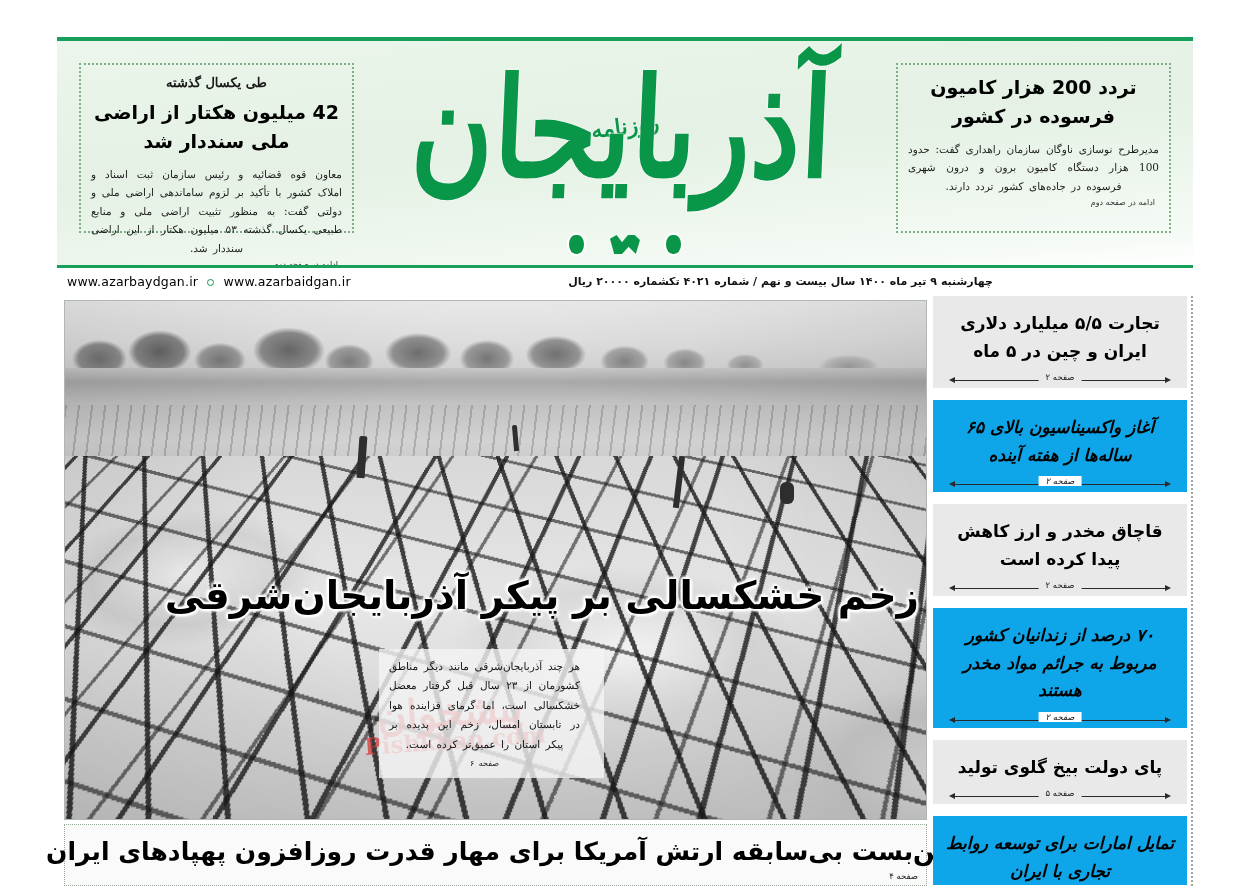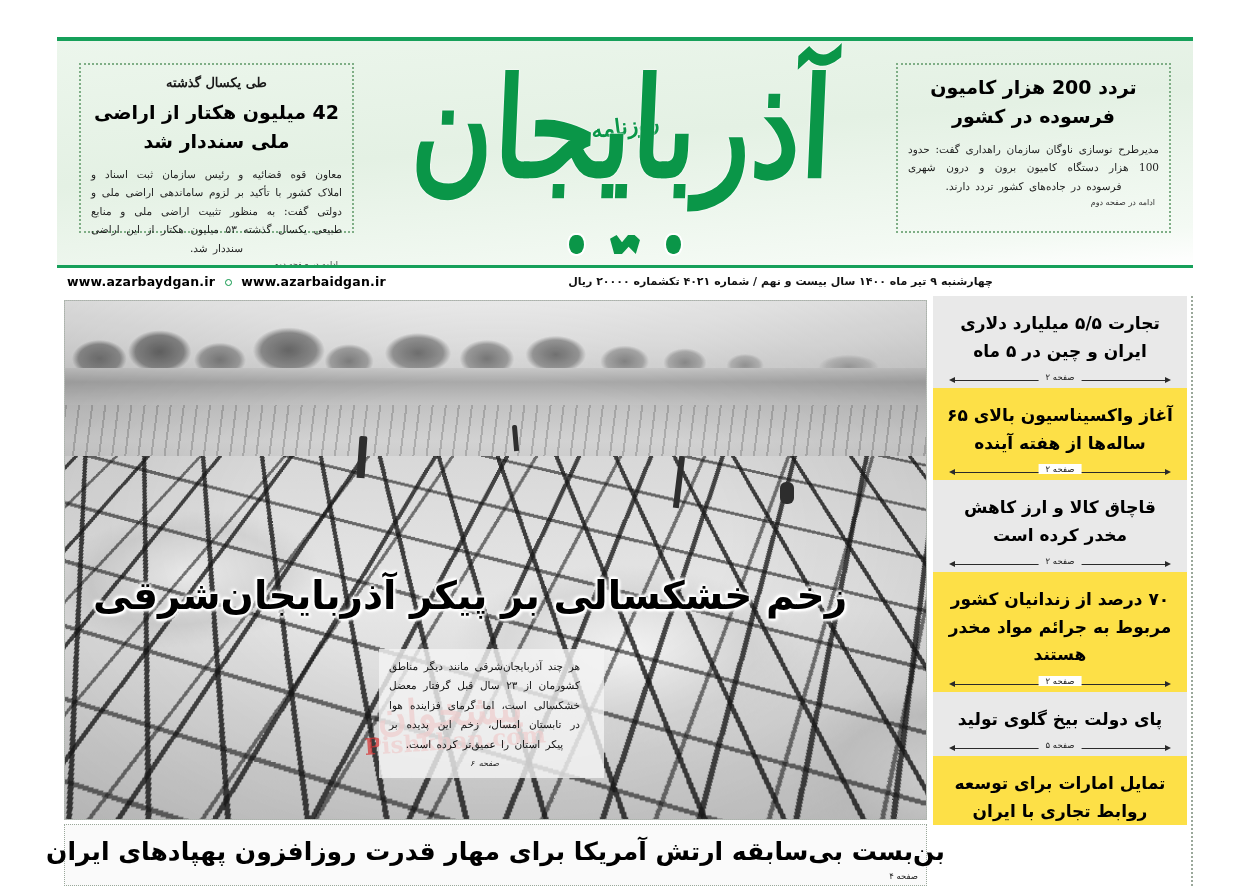--- a/index.html
+++ b/index.html
@@ -135,21 +135,21 @@
   .date-text {
     font-family: "DejaVu Sans", "Liberation Sans", sans-serif;
     font-size: 11px;
     font-weight: 600;
     color: #111;
     padding-right: 190px;
   }
   .site-text {
     font-family: "DejaVu Sans", "Liberation Sans", sans-serif;
     font-size: 12.5px;
-    font-weight: 700;
+    font-weight: 400;
     color: #000;
     direction: ltr;
     letter-spacing: 0.2px;
   }
   .site-dot {
     display: inline-block;
     width: 7px; height: 7px;
     border: 1.5px solid #0a9648;
     border-radius: 50%;
     margin: 0 5px;
@@ -244,52 +244,51 @@
     font-family: "DejaVu Serif", "Liberation Serif", serif;
     font-size: 23px; font-weight: 700;
     color: #d63434;
     direction: ltr;
     margin-top: -4px;
   }
   .main-headline {
     position: absolute;
     left: 0; right: 0;
     top: 272px;
-    text-align: left;
+    text-align: right;
     font-family: "DejaVu Sans", "Liberation Sans", sans-serif;
     font-size: 39px;
     font-weight: 700;
     color: #000000;
     text-shadow:
       2px 0 2px #ffffff, -2px 0 2px #ffffff,
       0 2px 2px #ffffff, 0 -2px 2px #ffffff,
       2px 2px 3px #ffffff, -2px -2px 3px #ffffff;
     letter-spacing: -0.5px;
-    padding: 0 28px;
+    padding: 0 7px;
   }
   .photo-caption {
     position: absolute;
     left: 314px; top: 348px;
     width: 225px;
     background: rgba(244,244,244,0.80);
     padding: 8px 24px 6px 10px;
     font-family: "DejaVu Serif", "Liberation Serif", serif;
     font-size: 10.5px;
     line-height: 1.85;
     color: #141414;
     text-align: justify;
     text-align-last: center;
     word-spacing: 2px;
   }
   .cap-page {
     font-size: 8px;
     text-align: right;
     margin-top: 3px;
     color: #222;
-    font-style: italic;
   }
 
   
   .bottom-banner {
     position: absolute;
     left: 64px; top: 824px;
     width: 863px; height: 62px;
     border: 1px dotted #9aa89a;
     background: #fafafa;
     display: flex;
@@ -320,32 +319,32 @@
     width: 260px; height: 590px;
     border-right: 2px dotted #9aa89a;
     padding-right: 4px;
   }
   .side-item {
     width: 100%;
     padding: 14px 12px 0 12px;
     text-align: center;
   }
   .side-item.shaded { background: #e9e9e9; }
-  .side-item.plain  { background: #fde047; }
+  .side-item.plain  { background: #0ea5e9; font-style: italic; }
   .side-title {
     font-family: "DejaVu Sans", "Liberation Sans", sans-serif;
     font-size: 17px;
     font-weight: 700;
     line-height: 1.62;
     color: #000;
     letter-spacing: -0.3px;
   }
   .side-rule {
     position: relative;
-    margin: 7px 0 0 0;
+    margin: 7px 0 12px 0;
     height: 16px;
   }
   .side-rule .ln {
     position: absolute;
     left: 6px; right: 6px; top: 8px;
     height: 1px;
     background: #2a2a2a;
   }
   .side-rule .ar-l, .side-rule .ar-r {
     position: absolute; top: 5px;
@@ -454,21 +453,21 @@
       <div class="side-title">آغاز واکسیناسیون بالای ۶۵ ساله‌ها از هفته آینده</div>
       <div class="side-rule">
         <span class="ln"></span>
         <span class="ar-l"></span>
         <span class="ar-r"></span>
         <span class="pg">صفحه ۲</span>
       </div>
     </div>
 
     <div class="side-item shaded">
-      <div class="side-title">قاچاق کالا و ارز کاهش مخدر کرده است</div>
+      <div class="side-title">قاچاق مخدر و ارز کاهش پیدا کرده است</div>
       <div class="side-rule">
         <span class="ln"></span>
         <span class="ar-l"></span>
         <span class="ar-r"></span>
         <span class="pg">صفحه ۲</span>
       </div>
     </div>
 
     <div class="side-item plain">
       <div class="side-title">۷۰ درصد از زندانیان کشور مربوط به جرائم مواد مخدر هستند</div>

